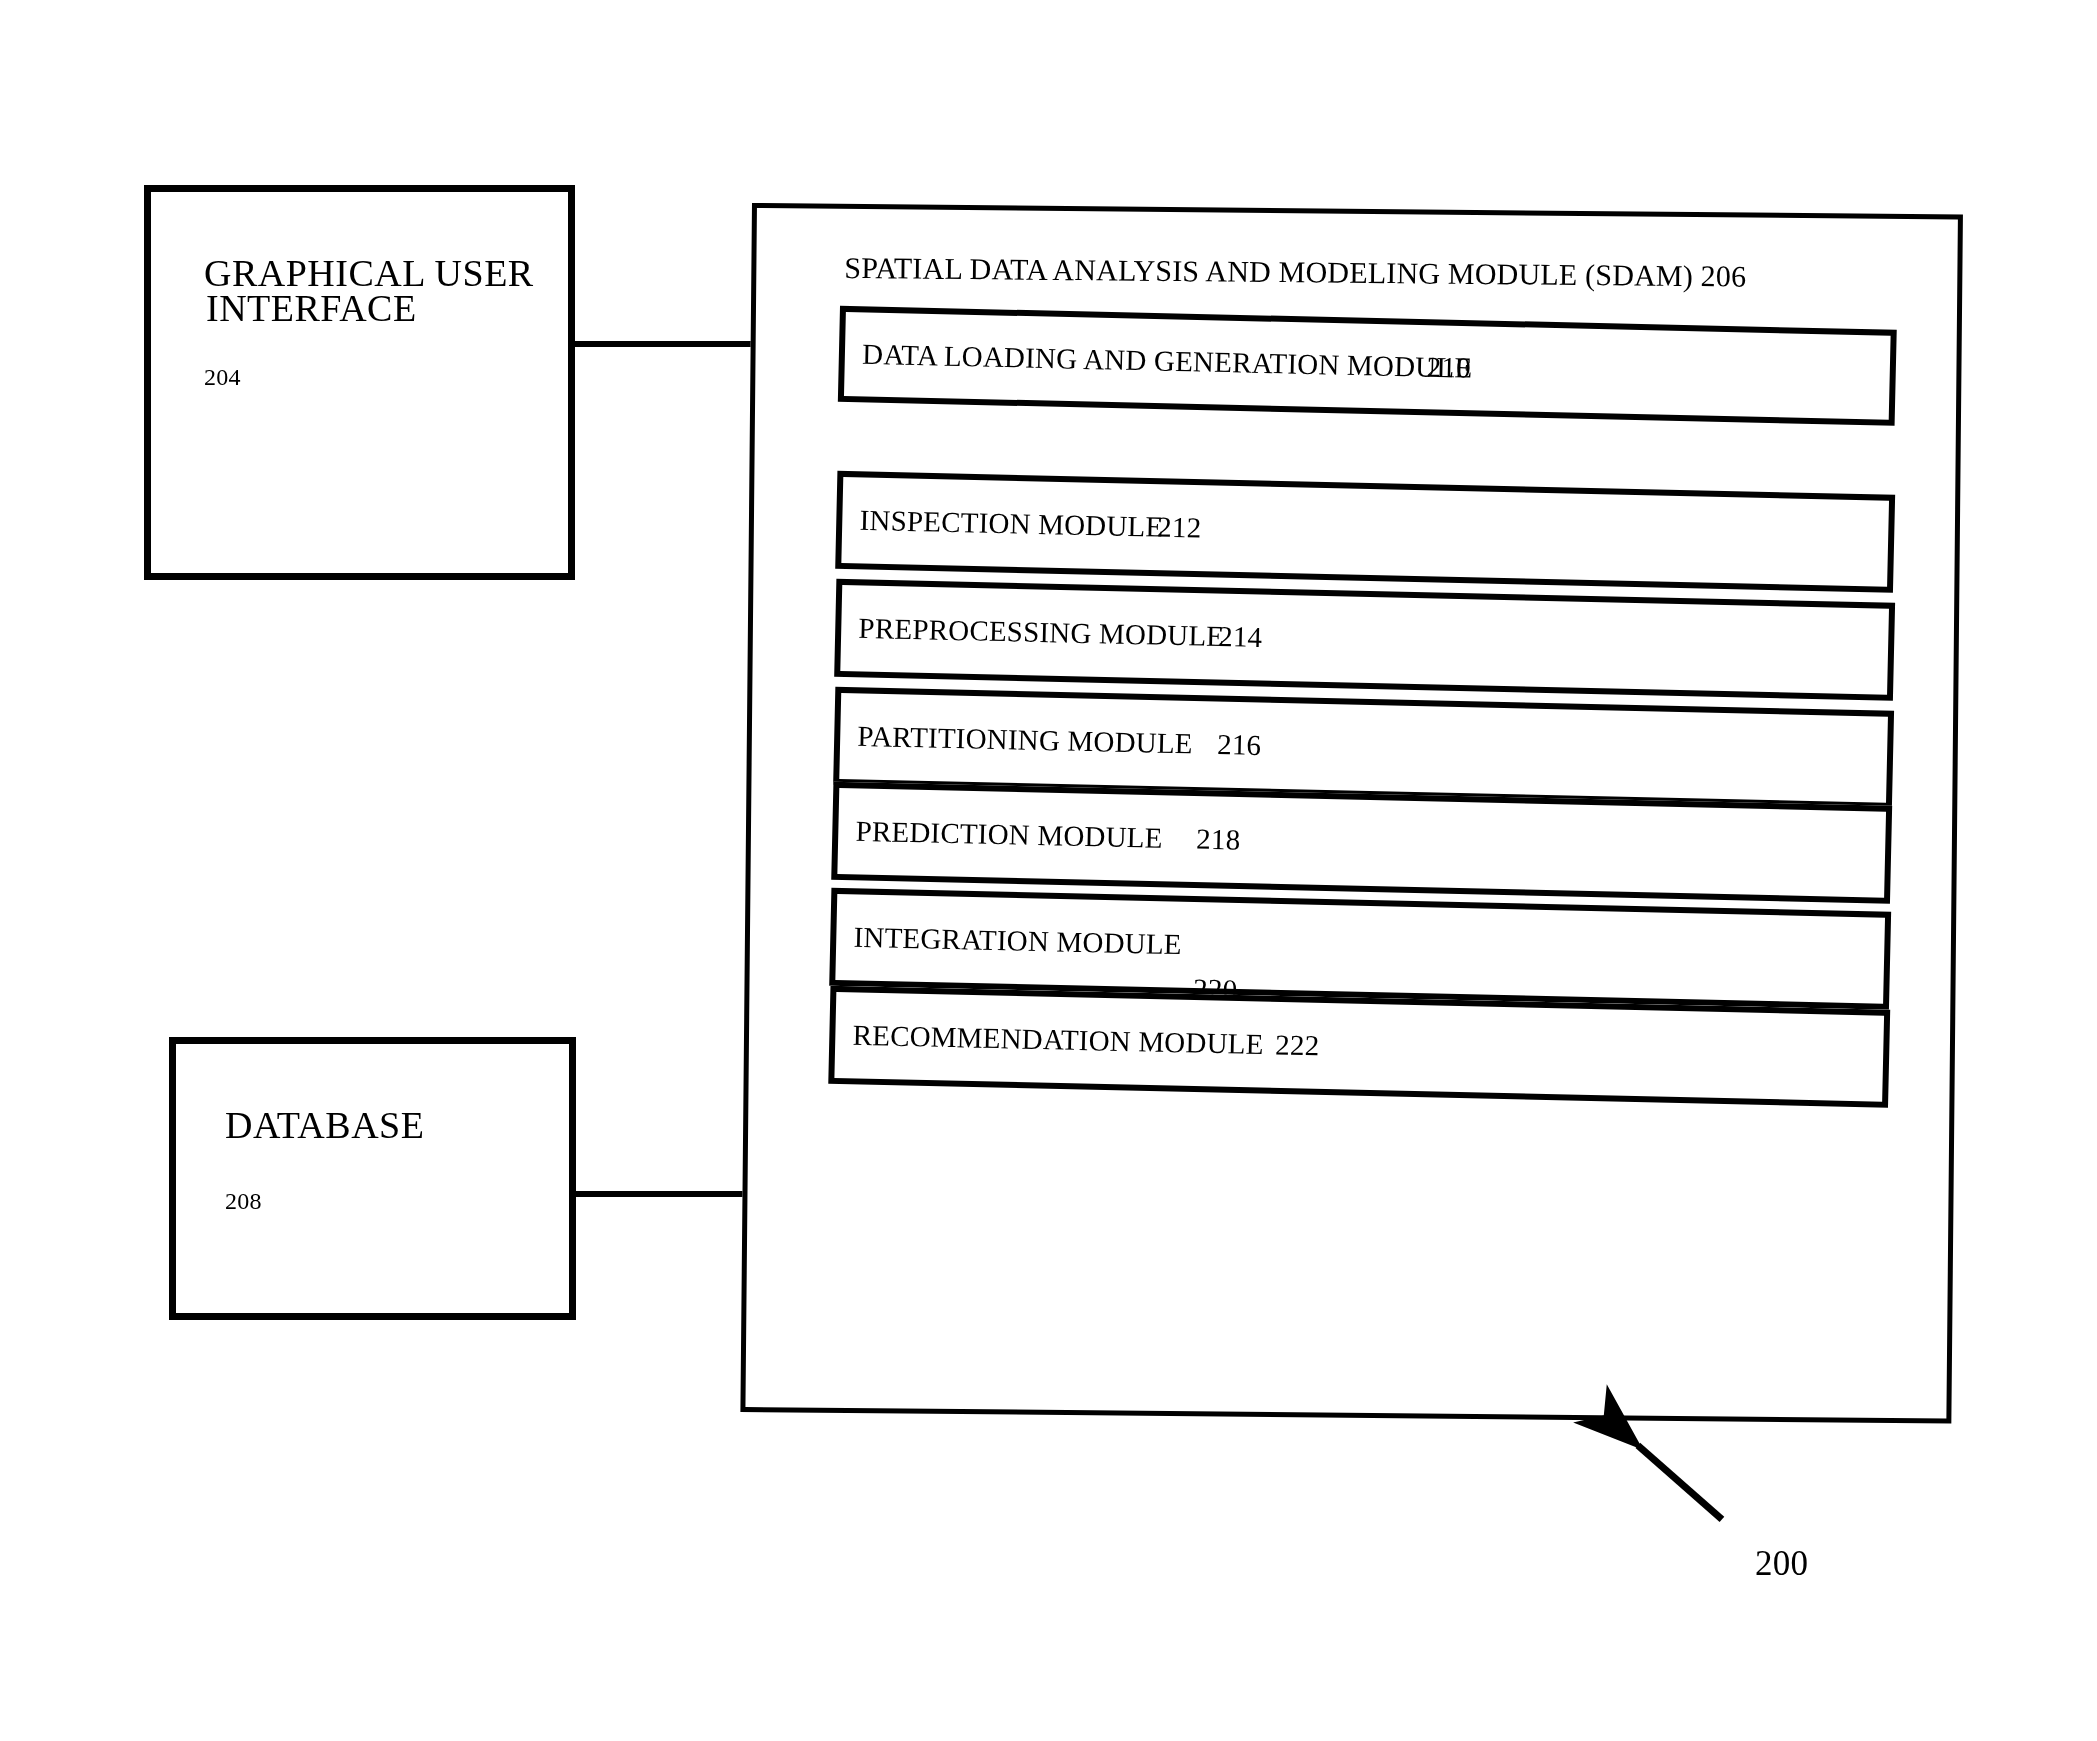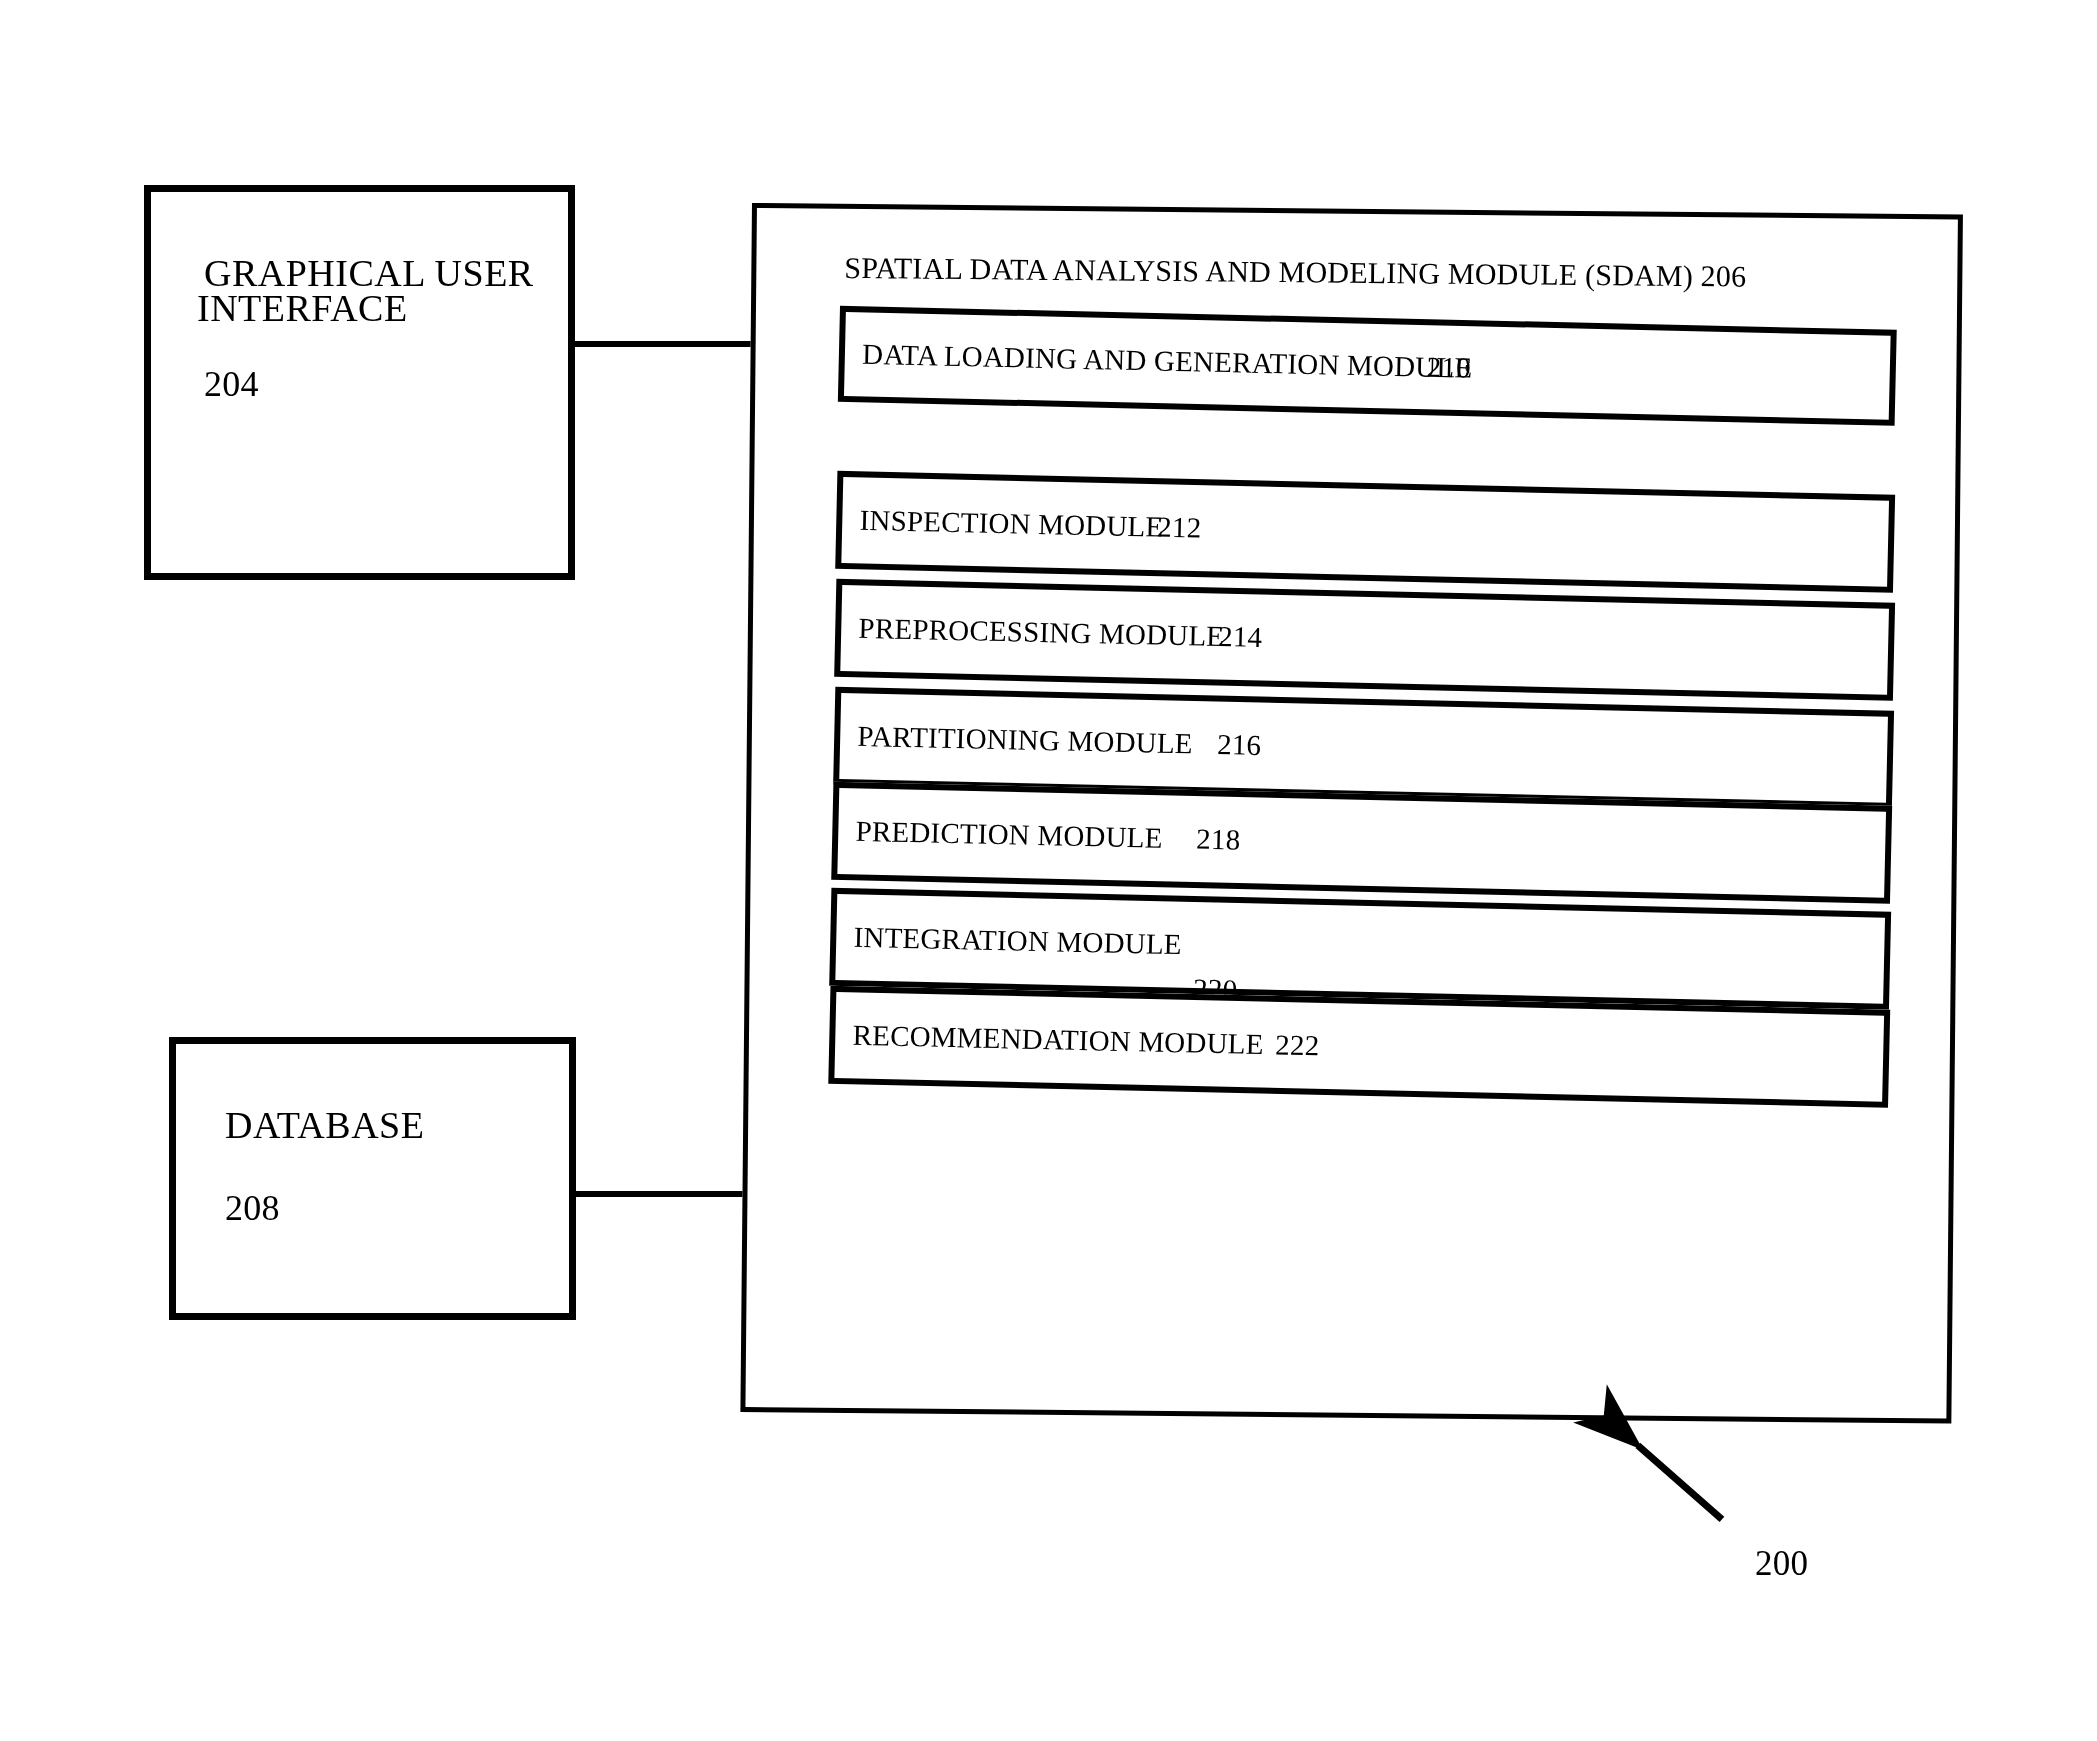--- a/index.html
+++ b/index.html
@@ -34,21 +34,21 @@
     line-height: 1.18;
     letter-spacing: 0.2px;
   }
 
   
   .t-node {
     font-size: 38px;
     letter-spacing: 0.5px;
   }
   .t-num {
-    font-size: 36px;
+    font-size: 24px;
   }
   .t-header {
     font-size: 30px;
     letter-spacing: 0.2px;
   }
   .t-mod {
     font-size: 29px;
     letter-spacing: 0.2px;
   }
   .t-ref {
@@ -95,21 +95,21 @@
     pointer-events: none;
   }
 </style>
 </head>
 <body>
 
 <div id="page">
 
   <div class="box thick" style="left:144px; top:185px; width:431px; height:395px;">
     <div class="boxlabel t-node" style="left:53px; top:59px;">GRAPHICAL USER</div>
-    <div class="boxlabel t-node" style="left:46px; top:94px;">INTERFACE</div>
+    <div class="boxlabel t-node" style="left:55px; top:94px;">INTERFACE</div>
     <div class="boxlabel t-num" style="left:53px; top:171px;">204</div>
   </div>
 
   <div class="line-h" style="left:573px; top:341px; width:187px;"></div>
 
   <div class="box thick" style="left:169px; top:1037px; width:407px; height:283px;">
     <div class="boxlabel t-node" style="left:49px; top:59px;">DATABASE</div>
     <div class="boxlabel t-num" style="left:49px; top:143px;">208</div>
   </div>
 

